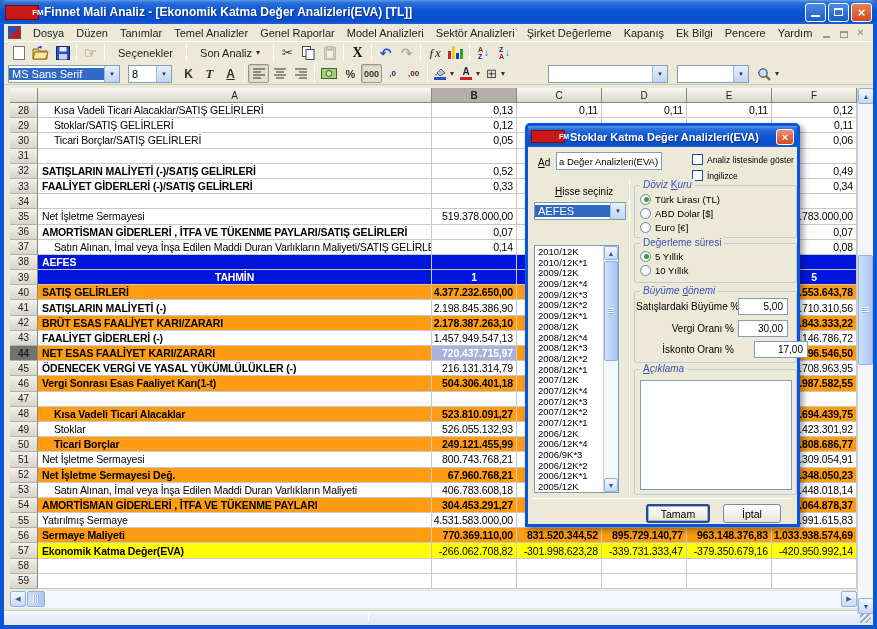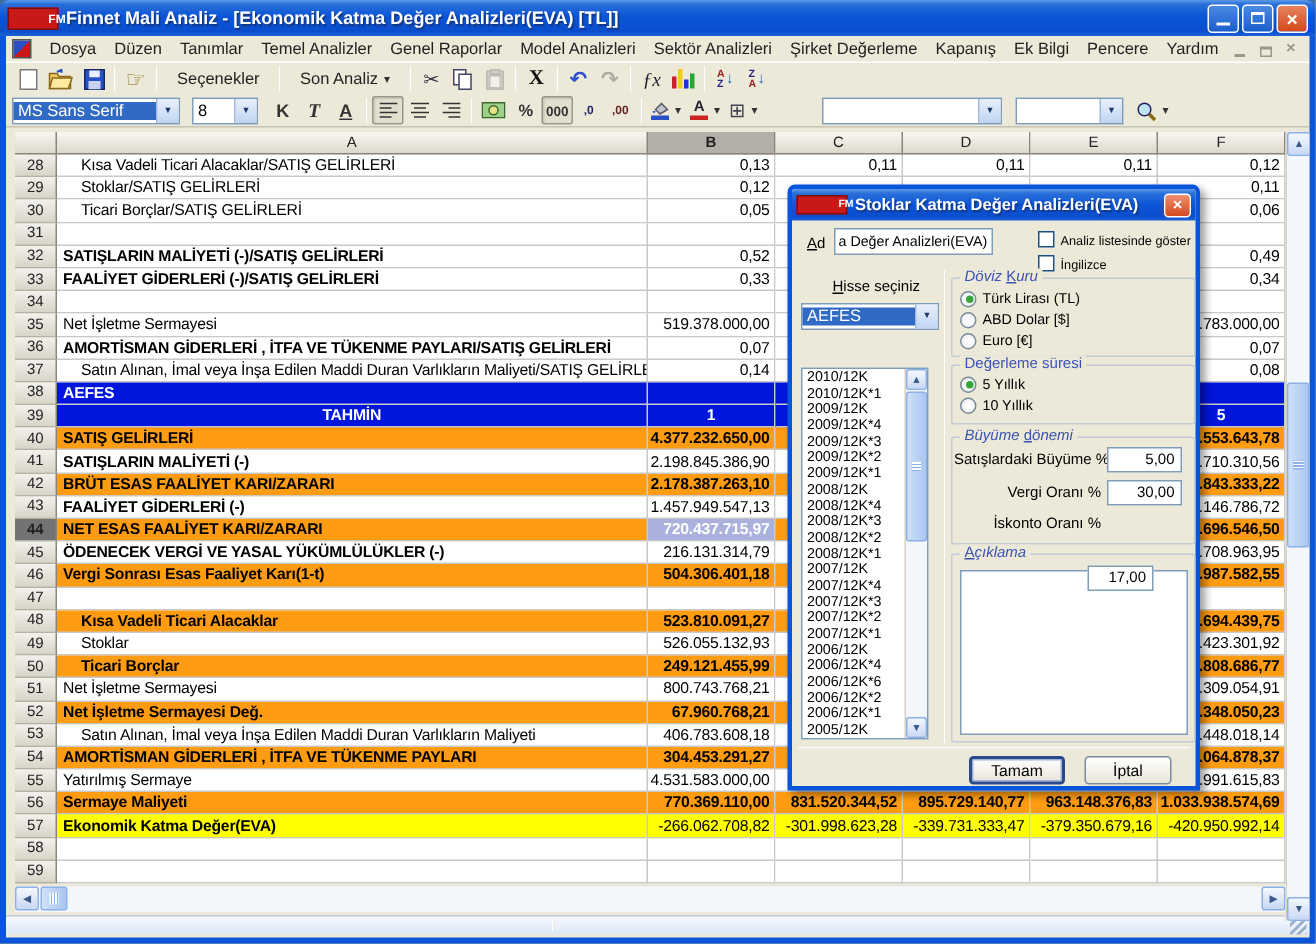--- a/index.html
+++ b/index.html
@@ -730,21 +730,21 @@
             <div class="list-item">2008/12K*3</div>
             <div class="list-item">2008/12K*2</div>
             <div class="list-item">2008/12K*1</div>
             <div class="list-item">2007/12K</div>
             <div class="list-item">2007/12K*4</div>
             <div class="list-item">2007/12K*3</div>
             <div class="list-item">2007/12K*2</div>
             <div class="list-item">2007/12K*1</div>
             <div class="list-item">2006/12K</div>
             <div class="list-item">2006/12K*4</div>
-            <div class="list-item">2006/12K*6</div>
+            <div class="list-item">2006/9K*3</div>
             <div class="list-item">2006/12K*2</div>
             <div class="list-item">2006/12K*1</div>
             <div class="list-item">2005/12K</div>
           </div>
         <div class="lb-scroll">
           <div class="sb-btn" style="left:0;top:0;width:14px;height:14px;">
               <span>▲</span>
             </div>
           <div class="sb-thumb" style="left:0;top:15px;width:14px;height:100px;">
               <span class="grip"></span>
@@ -794,17 +794,17 @@
       <div class="txtarea" style="left:112px;top:254px;width:152px;height:110px;"></div>
 
       <div class="hdiv"></div>
       <div class="btn default" style="left:118px;top:378px;width:64px;">Tamam</div>
       <div class="btn" style="left:195px;top:378px;width:58px;">İptal</div>
     <span class="dlbl" style="left: 108px; top: 175px; width: 98px; text-align: right;">Satışlardaki Büyüme %</span>
         <div class="xp-input num" style="left: 210px; top: 172px; width: 50px; height: 17px;">5,00</div>
         <span class="dlbl" style="left: 108px; top: 197px; width: 98px; text-align: right;">Vergi Oranı %</span>
         <div class="xp-input num" style="left: 210px; top: 194px; width: 50px; height: 17px;">30,00</div>
         <span class="dlbl" style="left: 108px; top: 218px; width: 98px; text-align: right;">İskonto Oranı %</span>
-        <div class="xp-input num" style="left: 197px; top: 215px; width: 44px; height: 17px; margin-top: 36px;">17,00</div>
+        <div class="xp-input num" style="left: 226px; top: 215px; width: 54px; height: 17px;">17,00</div>
       </div>
 
   </div>
 </div>
 
 </body></html>

